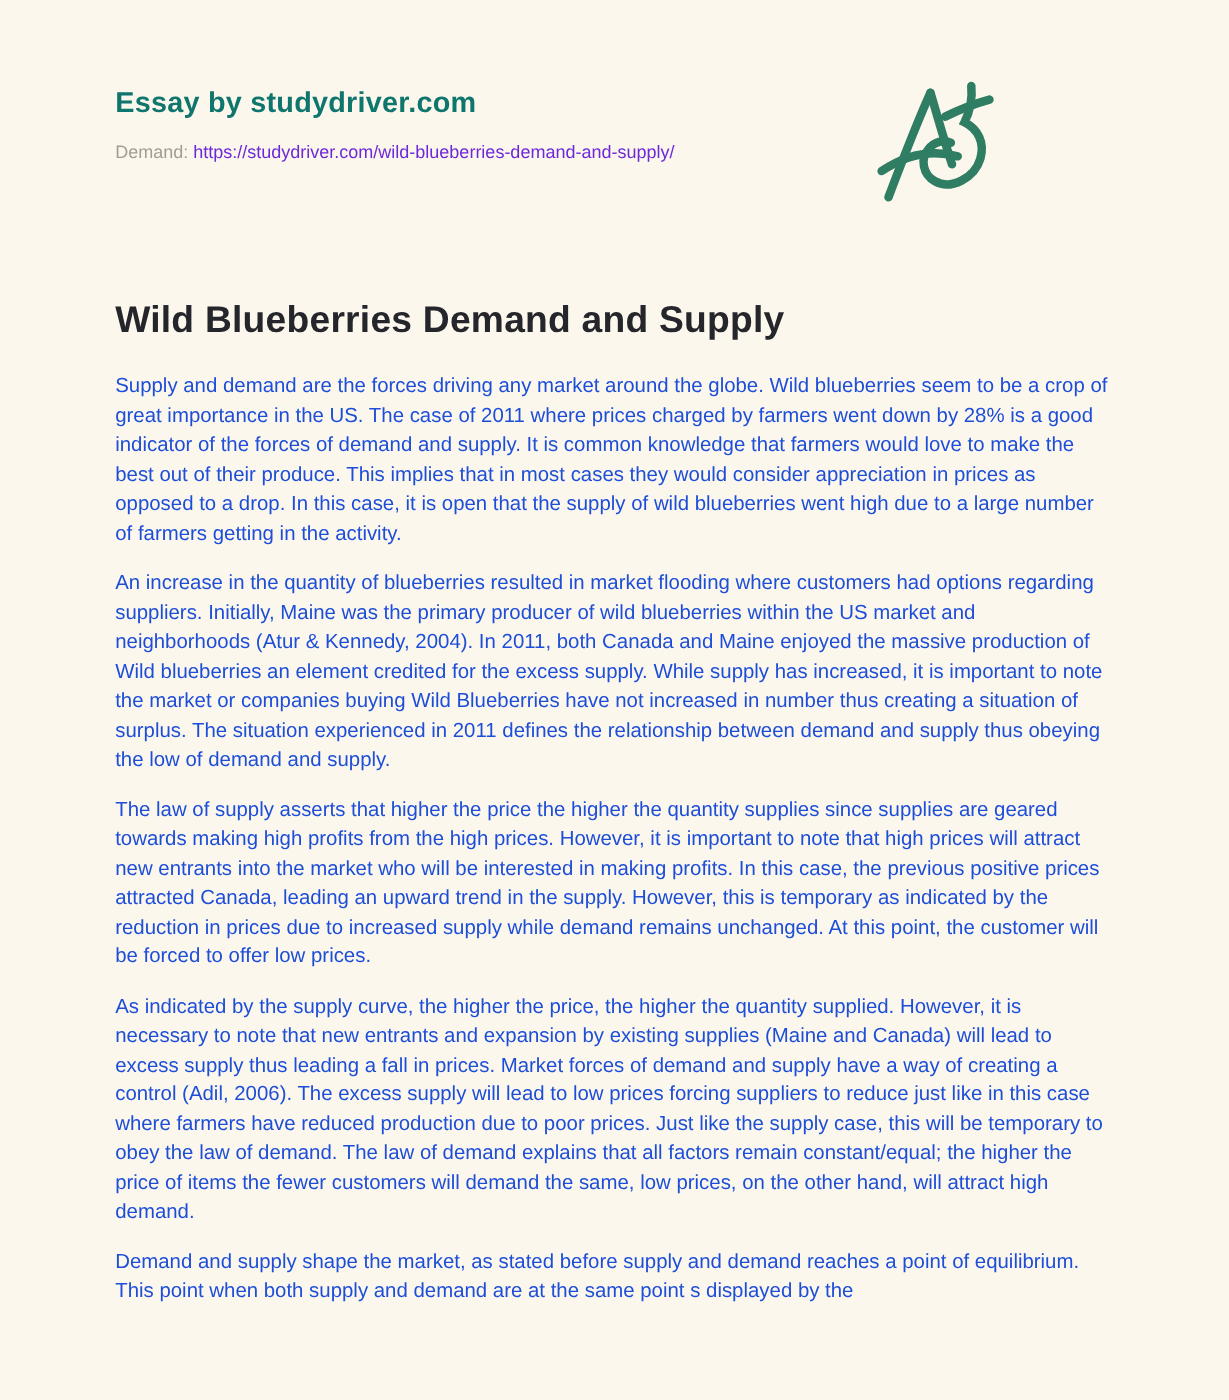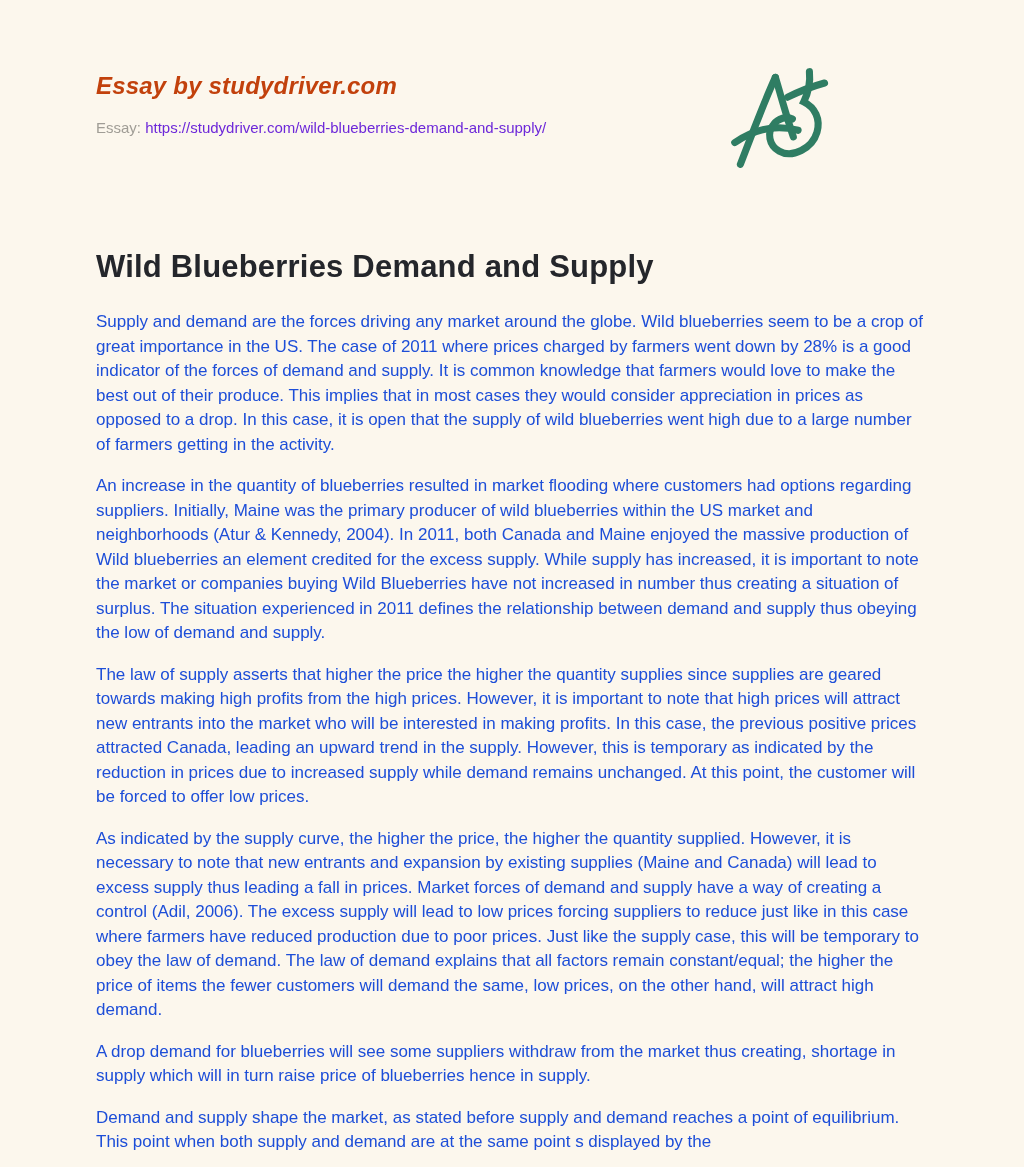--- a/index.html
+++ b/index.html
@@ -17,23 +17,22 @@
   .page {
     position: relative;
     width: 832px;
     margin: 0 auto;
     padding-top: 72px;
   }
   .site-title {
     margin: 0;
     font-size: 24px;
     font-weight: 700;
-    color: #c2410c;
+    color: #0f766e;
     letter-spacing: 0.2px;
-    font-style: italic;
   }
   .source-line {
     margin-top: 19px;
     font-size: 15px;
     color: #a09d96;
   }
   .source-link {
     color: #6d28d9;
     text-decoration: none;
   }
@@ -63,21 +62,21 @@
   }
 </style>
 </head>
 <body>
 
 <div class="page">
 
   <h1 class="site-title">Essay by studydriver.com</h1>
 
   <div class="source-line">
-    <span>Essay:</span>
+    <span>Demand:</span>
     <a class="source-link" href="#">https://studydriver.com/wild-blueberries-demand-and-supply/</a>
   </div>
 
   <div class="logo">
     <svg viewBox="0 0 110 110" width="104" height="104" fill="none" stroke="#2f7d63" stroke-width="7.5" stroke-linecap="round">
 
       <path d="M11,104 C22,75 37,36 48,12"></path>
 
       <path d="M48,12 C54,32 60,54 67,75"></path>
 
@@ -94,19 +93,18 @@
   <div class="essay-body">
 
       <p>Supply and demand are the forces driving any market around the globe. Wild blueberries seem to be a crop of great importance in the US. The case of 2011 where prices charged by farmers went down by 28% is a good indicator of the forces of demand and supply. It is common knowledge that farmers would love to make the best out of their produce. This implies that in most cases they would consider appreciation in prices as opposed to a drop. In this case, it is open that the supply of wild blueberries went high due to a large number of farmers getting in the activity.</p>
 
       <p>An increase in the quantity of blueberries resulted in market flooding where customers had options regarding suppliers. Initially, Maine was the primary producer of wild blueberries within the US market and neighborhoods (Atur &amp; Kennedy, 2004). In 2011, both Canada and Maine enjoyed the massive production of Wild blueberries an element credited for the excess supply. While supply has increased, it is important to note the market or companies buying Wild Blueberries have not increased in number thus creating a situation of surplus. The situation experienced in 2011 defines the relationship between demand and supply thus obeying the low of demand and supply.</p>
 
       <p>The law of supply asserts that higher the price the higher the quantity supplies since supplies are geared towards making high profits from the high prices. However, it is important to note that high prices will attract new entrants into the market who will be interested in making profits. In this case, the previous positive prices attracted Canada, leading an upward trend in the supply. However, this is temporary as indicated by the reduction in prices due to increased supply while demand remains unchanged. At this point, the customer will be forced to offer low prices.</p>
 
       <p>As indicated by the supply curve, the higher the price, the higher the quantity supplied. However, it is necessary to note that new entrants and expansion by existing supplies (Maine and Canada) will lead to excess supply thus leading a fall in prices. Market forces of demand and supply have a way of creating a control (Adil, 2006). The excess supply will lead to low prices forcing suppliers to reduce just like in this case where farmers have reduced production due to poor prices. Just like the supply case, this will be temporary to obey the law of demand. The law of demand explains that all factors remain constant/equal; the higher the price of items the fewer customers will demand the same, low prices, on the other hand, will attract high demand.</p>
 
-      <p>A drop demand for blueberries will see some suppliers withdraw from the market thus creating, shortage in supply which will in turn raise price of blueberries hence in supply.</p>
 
 
       <p>Demand and supply shape the market, as stated before supply and demand reaches a point of equilibrium. This point when both supply and demand are at the same point s displayed by the</p>
     </div>
 
 </div>
 
 </body></html>

